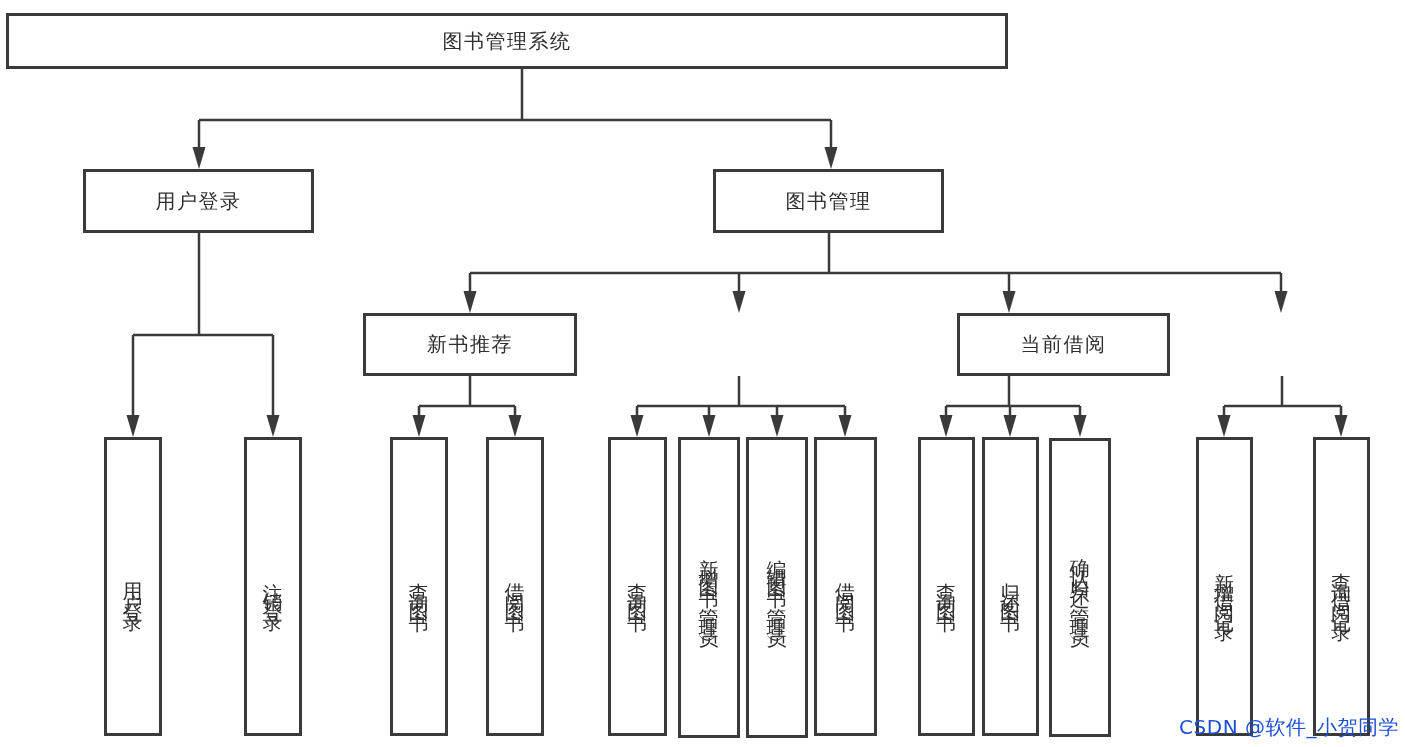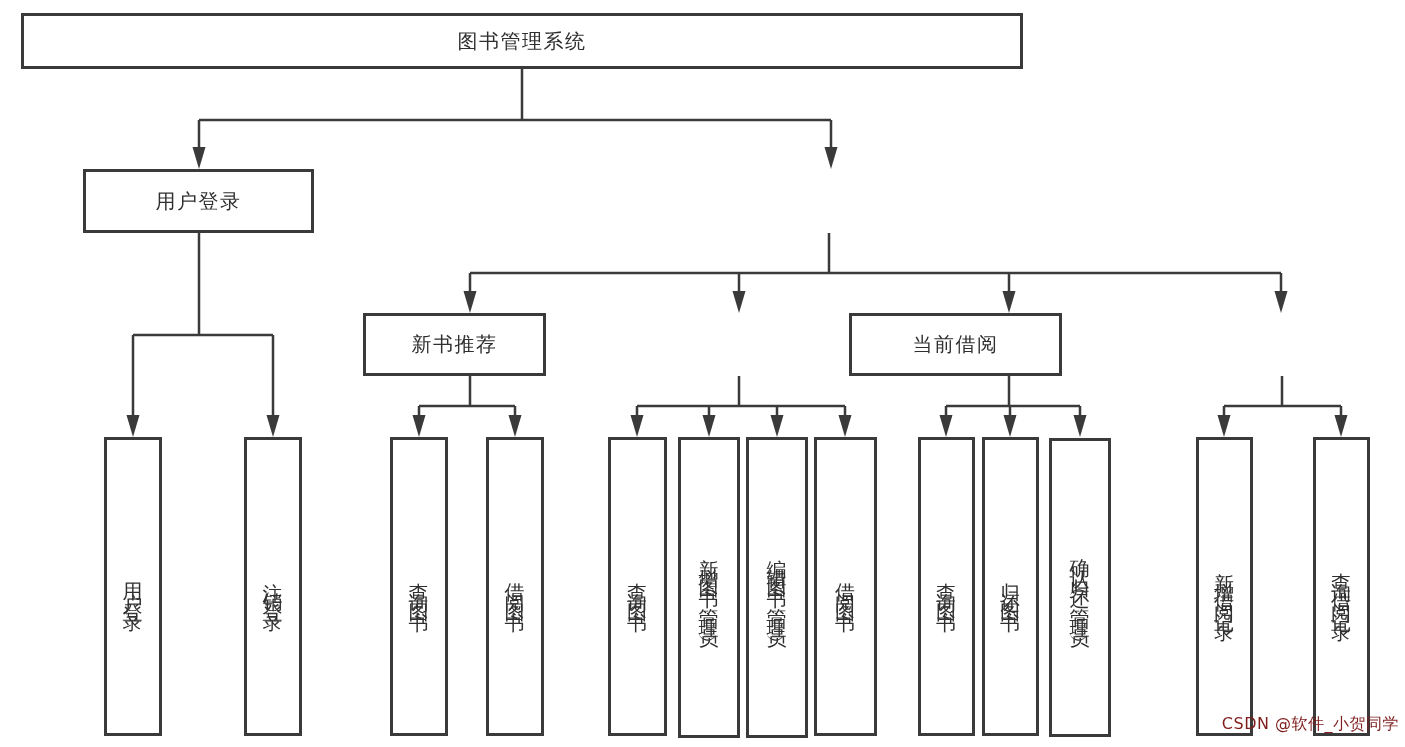--- a/index.html
+++ b/index.html
@@ -33,23 +33,23 @@
     text-orientation: mixed;
     font-size: 20px;
     letter-spacing: 10px;
     line-height: 1;
     white-space: nowrap;
   }
   .watermark {
     position: absolute;
     right: 6px;
     top: 714px;
-    font-size: 16px;
+    font-size: 20px;
     letter-spacing: 0.5px;
-    color: #7f1d1d;
+    color: #1d4ed8;
     z-index: 3;
     white-space: nowrap;
   }
 </style>
 </head>
 <body>
 
 <div id="canvas">
 
   <svg id="wires" width="1405" height="747" viewBox="0 0 1405 747">
@@ -78,35 +78,38 @@
       <polygon points="770.5,415 783.5,415 777,437"></polygon>
       <polygon points="838.5,415 851.5,415 845,437"></polygon>
       <polygon points="939.5,415 952.5,415 946,437"></polygon>
       <polygon points="1003.5,415 1016.5,415 1010,437"></polygon>
       <polygon points="1073.5,415 1086.5,415 1080,437"></polygon>
       <polygon points="1217.5,415 1230.5,415 1224,437"></polygon>
       <polygon points="1334.5,415 1347.5,415 1341,437"></polygon>
     </g>
   </svg>
 
-  <div class="node h" style="left:21px;top:13px;width:1002px;height:56px">
+  <div class="node h" style="left:6px;top:13px;width:1002px;height:56px">
     <span>图书管理系统</span>
   </div>
 
   <div class="node h" style="left:83px;top:169px;width:231px;height:64px">
     <span>用户登录</span>
   </div>
 
+  <div class="node h" style="left:713px;top:169px;width:231px;height:64px">
+    <span>图书管理</span>
+  </div>
 
-  <div class="node h" style="left:363px;top:313px;width:183px;height:63px">
+  <div class="node h" style="left:363px;top:313px;width:214px;height:63px">
     <span>新书推荐</span>
   </div>
 
 
-  <div class="node h" style="left:849px;top:313px;width:213px;height:63px">
+  <div class="node h" style="left:957px;top:313px;width:213px;height:63px">
     <span>当前借阅</span>
   </div>
 
 
   <div class="node v" style="left:104px;top:437px;width:58px;height:299px">
     <span>用户登录</span>
   </div>
 
   <div class="node v" style="left:244px;top:437px;width:58px;height:299px">
     <span>注销登录</span>

